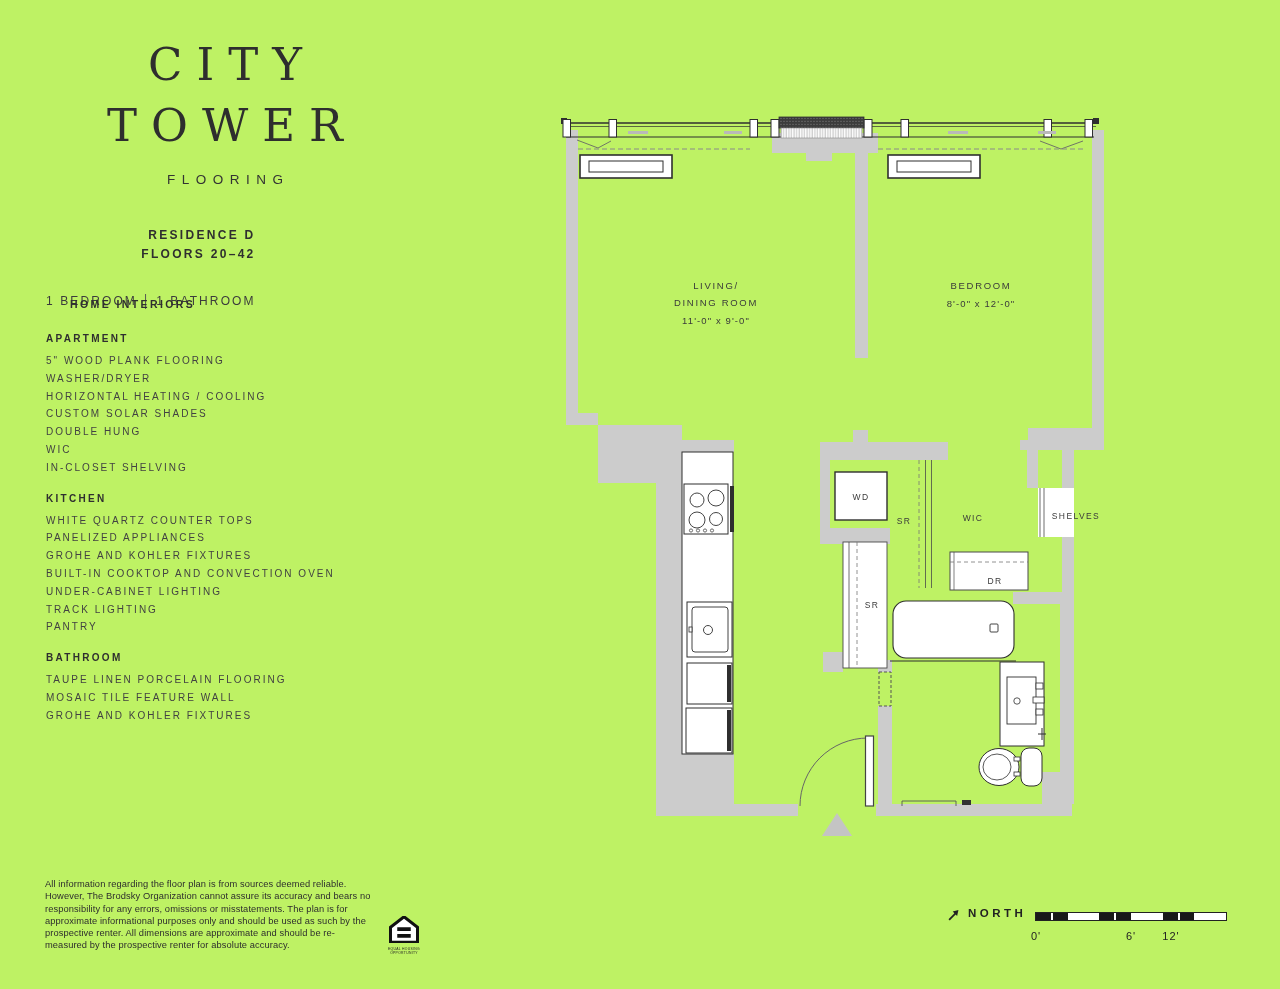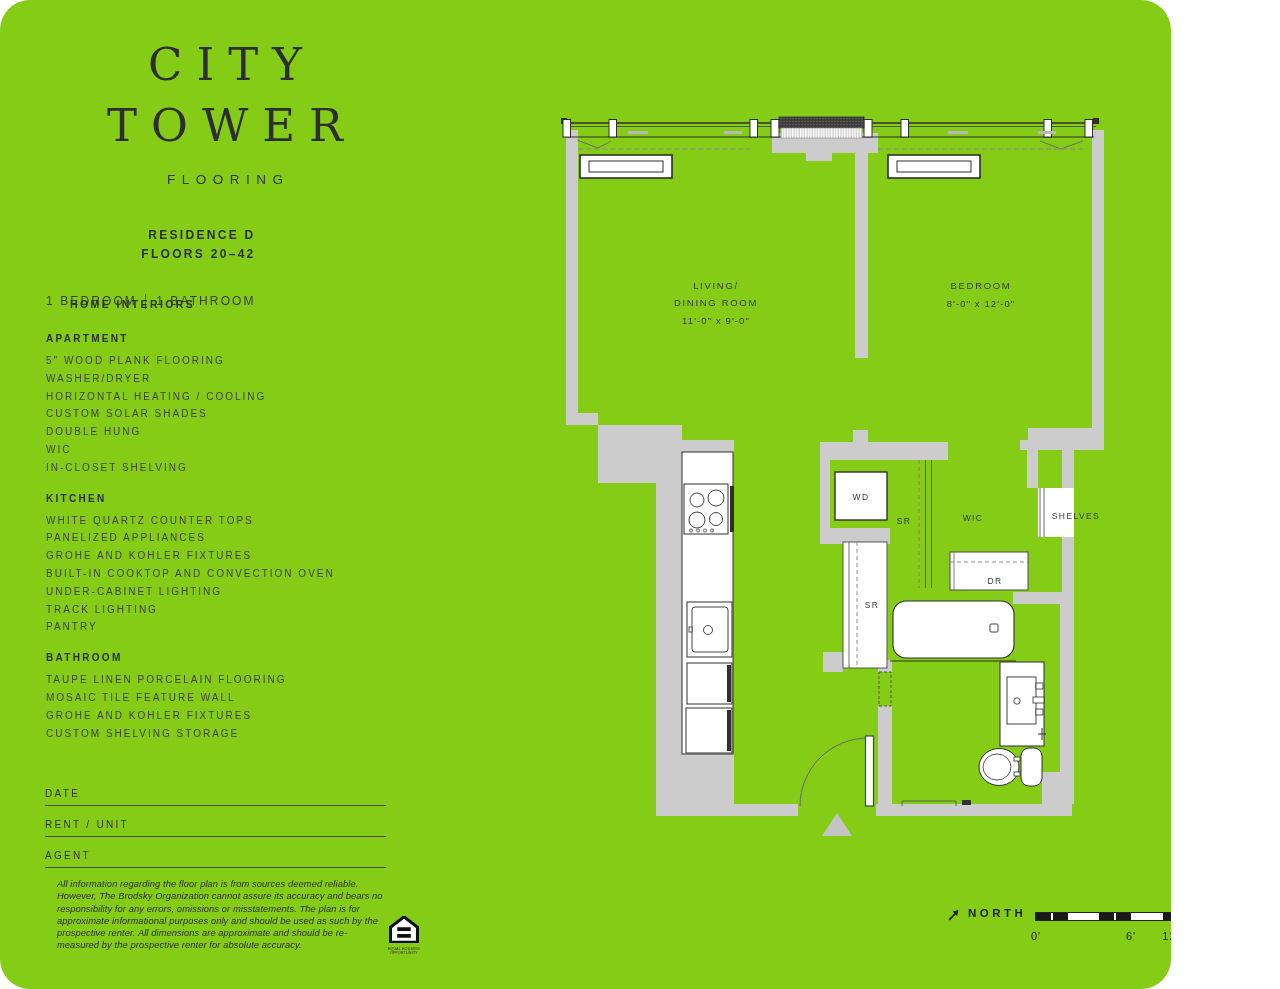--- a/index.html
+++ b/index.html
@@ -1,19 +1,19 @@
 <!DOCTYPE html>
 <html><head>
 <meta charset="utf-8">
 <style>
   * { margin:0; padding:0; box-sizing:border-box; }
   html,body { background:#ffffff; }
   .page {
-    position:relative; width:1171px; height:989px; background:#84cc16;
-    font-family:"Liberation Sans", sans-serif; color:#3a3a3a; overflow:hidden;border-radius:30px;
+    position:relative; width:1280px; height:989px; background:#bef264;
+    font-family:"Liberation Sans", sans-serif; color:#3a3a3a; overflow:hidden;
   }
   
   .logo { position:absolute; left:45px; top:42px; width:360px; text-align:center;
           font-family:"DejaVu Serif", serif; color:#2e2e2e; }
   .logo-line1 { font-size:45px; letter-spacing:14px; text-indent:14px; line-height:1.0; }
   .logo-line2 { font-size:45px; letter-spacing:14px; text-indent:14px; line-height:1.0; margin-top:16px; }
   .logo-city  { font-family:"Liberation Sans", sans-serif; font-size:13.5px; letter-spacing:6.5px;
                 text-indent:6.5px; color:#333; margin-top:24px; font-weight:400; }
   .residence { position:absolute; left:46px; top:226px; font-size:12px; color:#2f2f2f;text-align:right; }
   .residence .r1, .residence .r2 { font-weight:700; letter-spacing:2.3px; line-height:19px; }
@@ -23,22 +23,22 @@
                   letter-spacing:2.4px; color:#2f2f2f;margin-left:24px; }
   .sections { position:absolute; left:46px; top:333px; }
   .section { margin-bottom:16px; }
   .section-heading { font-size:10px; font-weight:700; letter-spacing:2.3px; color:#2f2f2f;
                      margin-bottom:7px; line-height:12px; }
   .item { font-size:10px; font-weight:400; letter-spacing:2px; color:#424242;
           line-height:17.8px; white-space:nowrap; }
   .form { position:absolute; left:45px; top:788px; width:341px; }
   .field { border-bottom:1.5px solid #4a4a4a; padding-bottom:6px; margin-bottom:13px;
            font-size:10px; letter-spacing:2.3px; color:#333; line-height:11px; }
-  .disclaimer { position:absolute; left:57px; top:878px; width:327px; font-size:9.3px;
-                line-height:12.3px; color:#2d2d2d; letter-spacing:0.1px;font-style:italic; }
+  .disclaimer { position:absolute; left:45px; top:878px; width:327px; font-size:9.3px;
+                line-height:12.3px; color:#2d2d2d; letter-spacing:0.1px; }
   .eho { position:absolute; left:386px; top:916px; width:36px; text-align:center; }
   .eho-caption { font-size:3.4px; letter-spacing:0.3px; color:#222; line-height:4px; }
   
   .plan { position:absolute; left:555px; top:95px; width:570px; height:760px; }
   .plan text { font-family:"Liberation Sans", sans-serif; fill:#3a3a3a; }
   .room-label { font-size:9.5px; letter-spacing:1.7px; }
   .dim-label  { font-size:9.5px; letter-spacing:1.1px; }
   .small-label{ font-size:8.5px; letter-spacing:1.4px; }
   
   .compass { position:absolute; left:946px; top:907px; display:flex; align-items:flex-start; }
@@ -89,29 +89,23 @@
       <div class="item">BUILT-IN COOKTOP AND CONVECTION OVEN</div>
       <div class="item">UNDER-CABINET LIGHTING</div>
       <div class="item">TRACK LIGHTING</div>
       <div class="item">PANTRY</div>
     </div>
     <div class="section">
       <div class="section-heading">BATHROOM</div>
       <div class="item">TAUPE LINEN PORCELAIN FLOORING</div>
       <div class="item">MOSAIC TILE FEATURE WALL</div>
       <div class="item">GROHE AND KOHLER FIXTURES</div>
-      <div class="item">CUSTOM SHELVING STORAGE</div>
     </div>
   </div>
 
-  <div class="form">
-    <div class="field">DATE</div>
-    <div class="field">RENT / UNIT</div>
-    <div class="field">AGENT</div>
-  </div>
 
   <div class="disclaimer">All information regarding the floor plan is from sources deemed reliable. However, The Brodsky Organization cannot assure its accuracy and bears no responsibility for any errors, omissions or misstatements. The plan is for approximate informational purposes only and should be used as such by the prospective renter. All dimensions are approximate and should be re-measured by the prospective renter for absolute accuracy.</div>
 
   <div class="eho">
     <svg width="30" height="27" viewBox="0 0 40 36">
       <path d="M20 1 L38 15 L38 35 L2 35 L2 15 Z" fill="#ffffff" stroke="#111" stroke-width="4"></path>
       <rect x="11" y="15" width="18" height="5" fill="#111"></rect>
       <rect x="11" y="24" width="18" height="5" fill="#111"></rect>
     </svg>
     <div class="eho-caption">EQUAL HOUSING</div>

